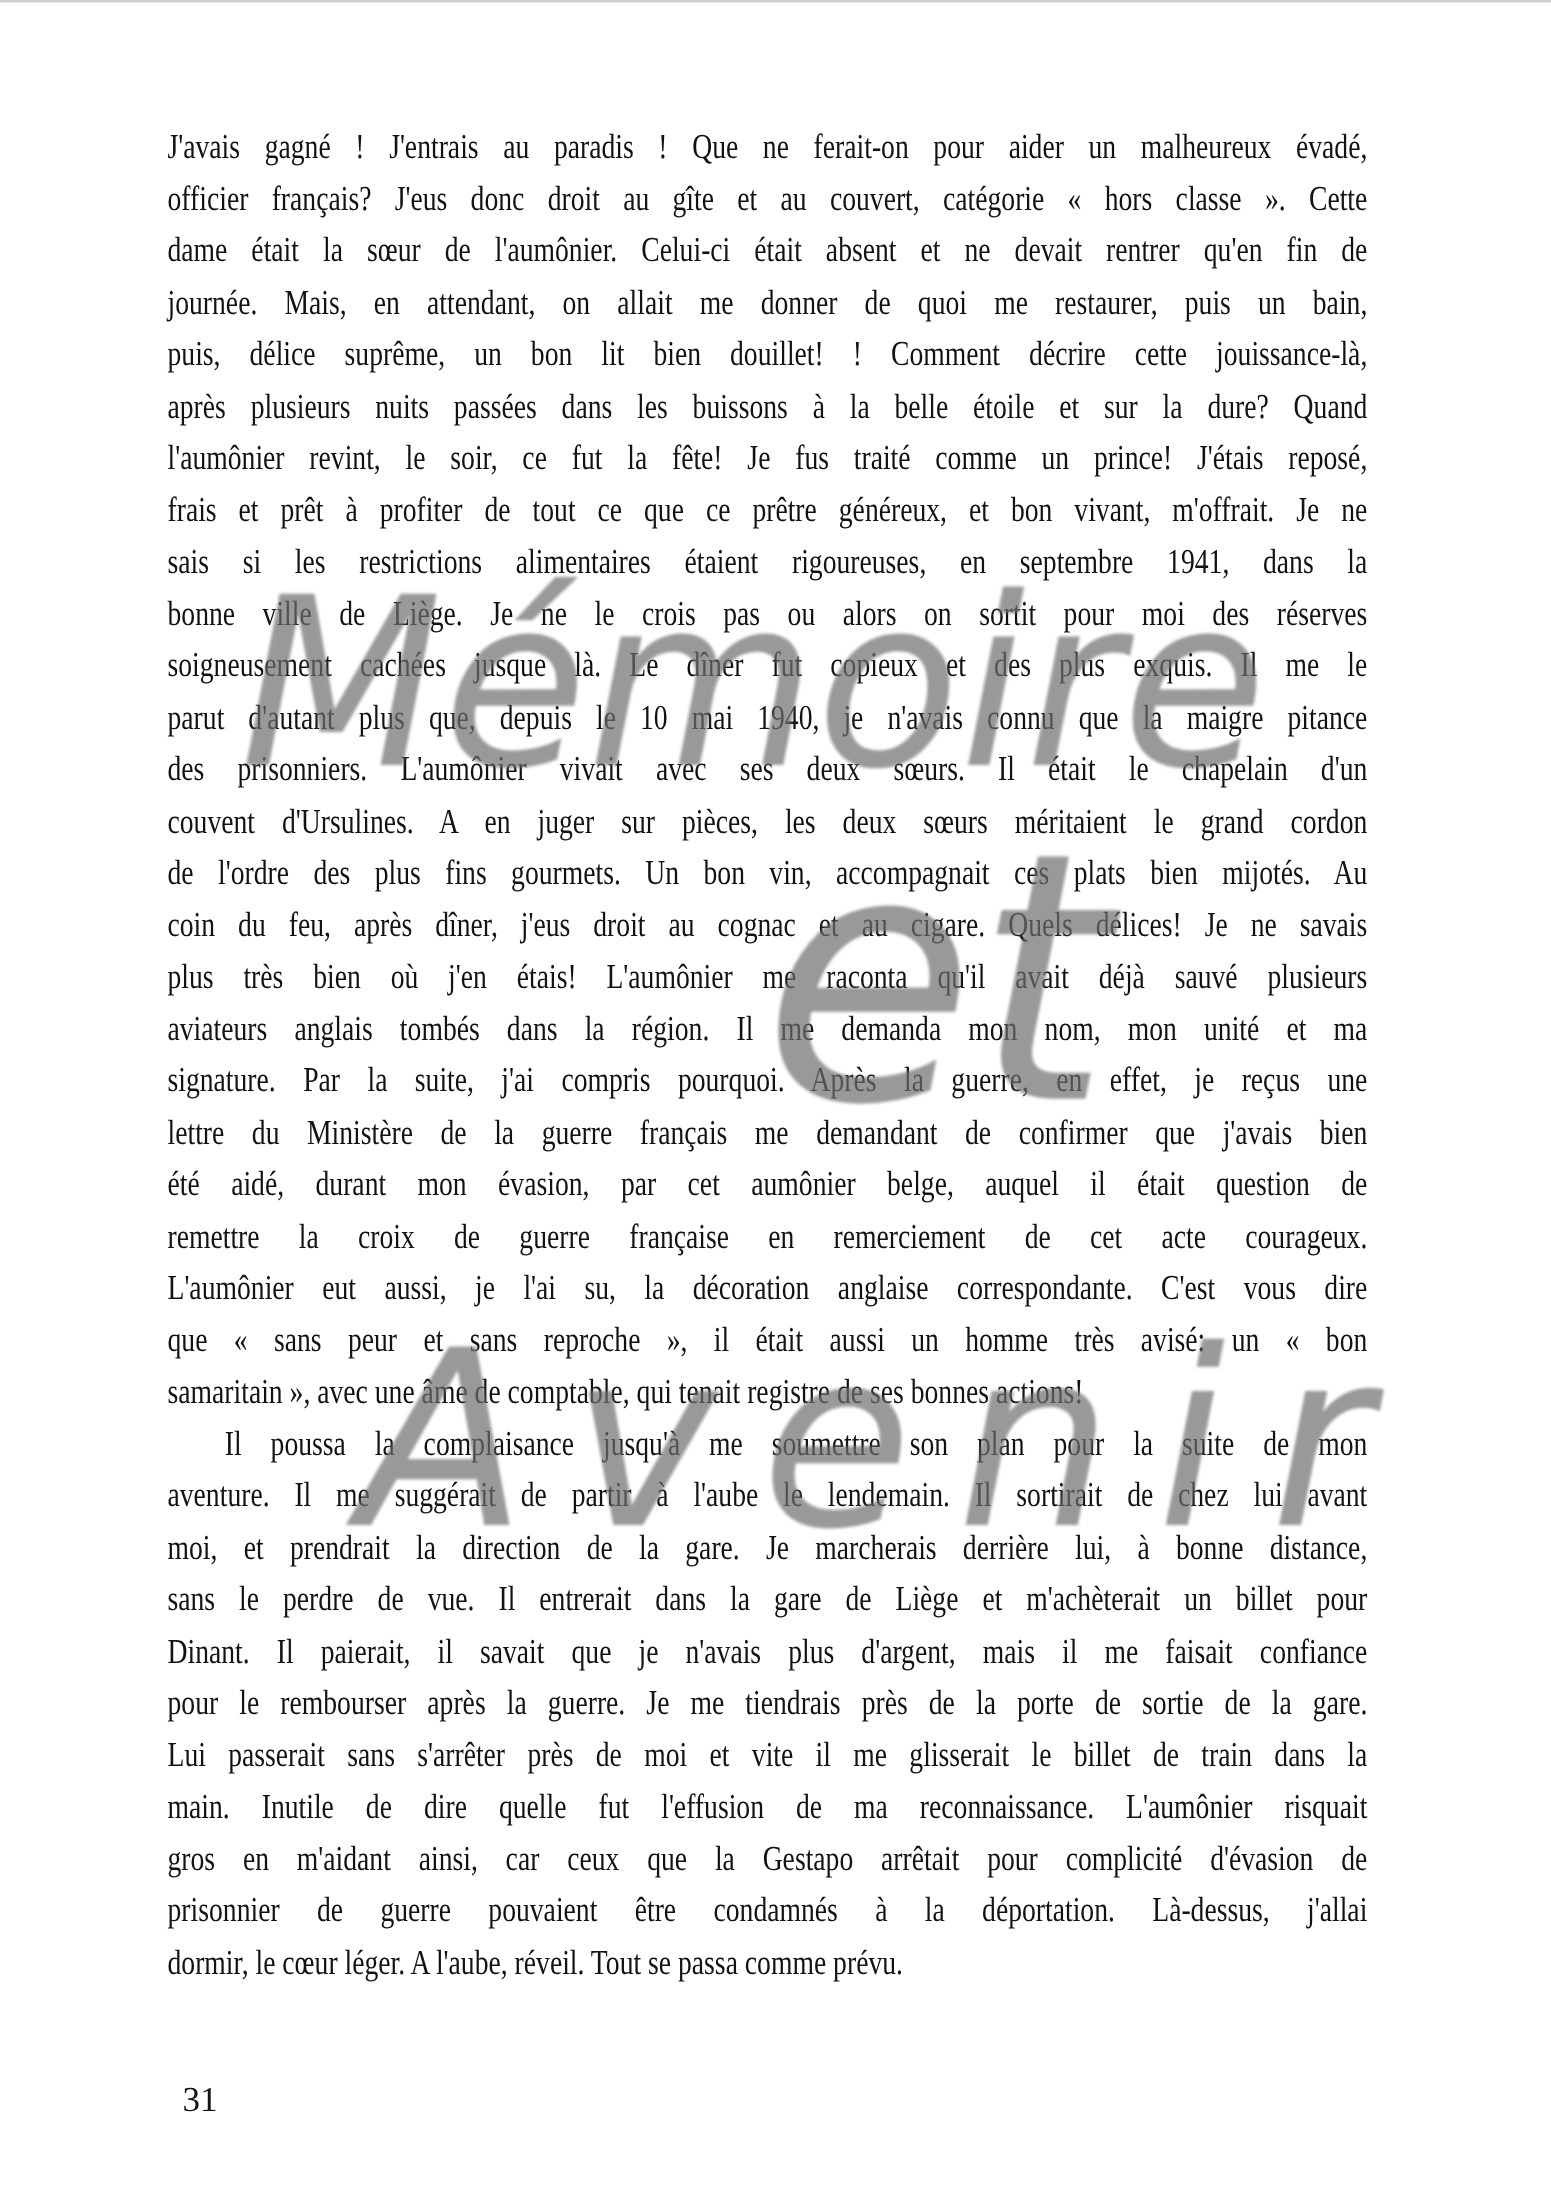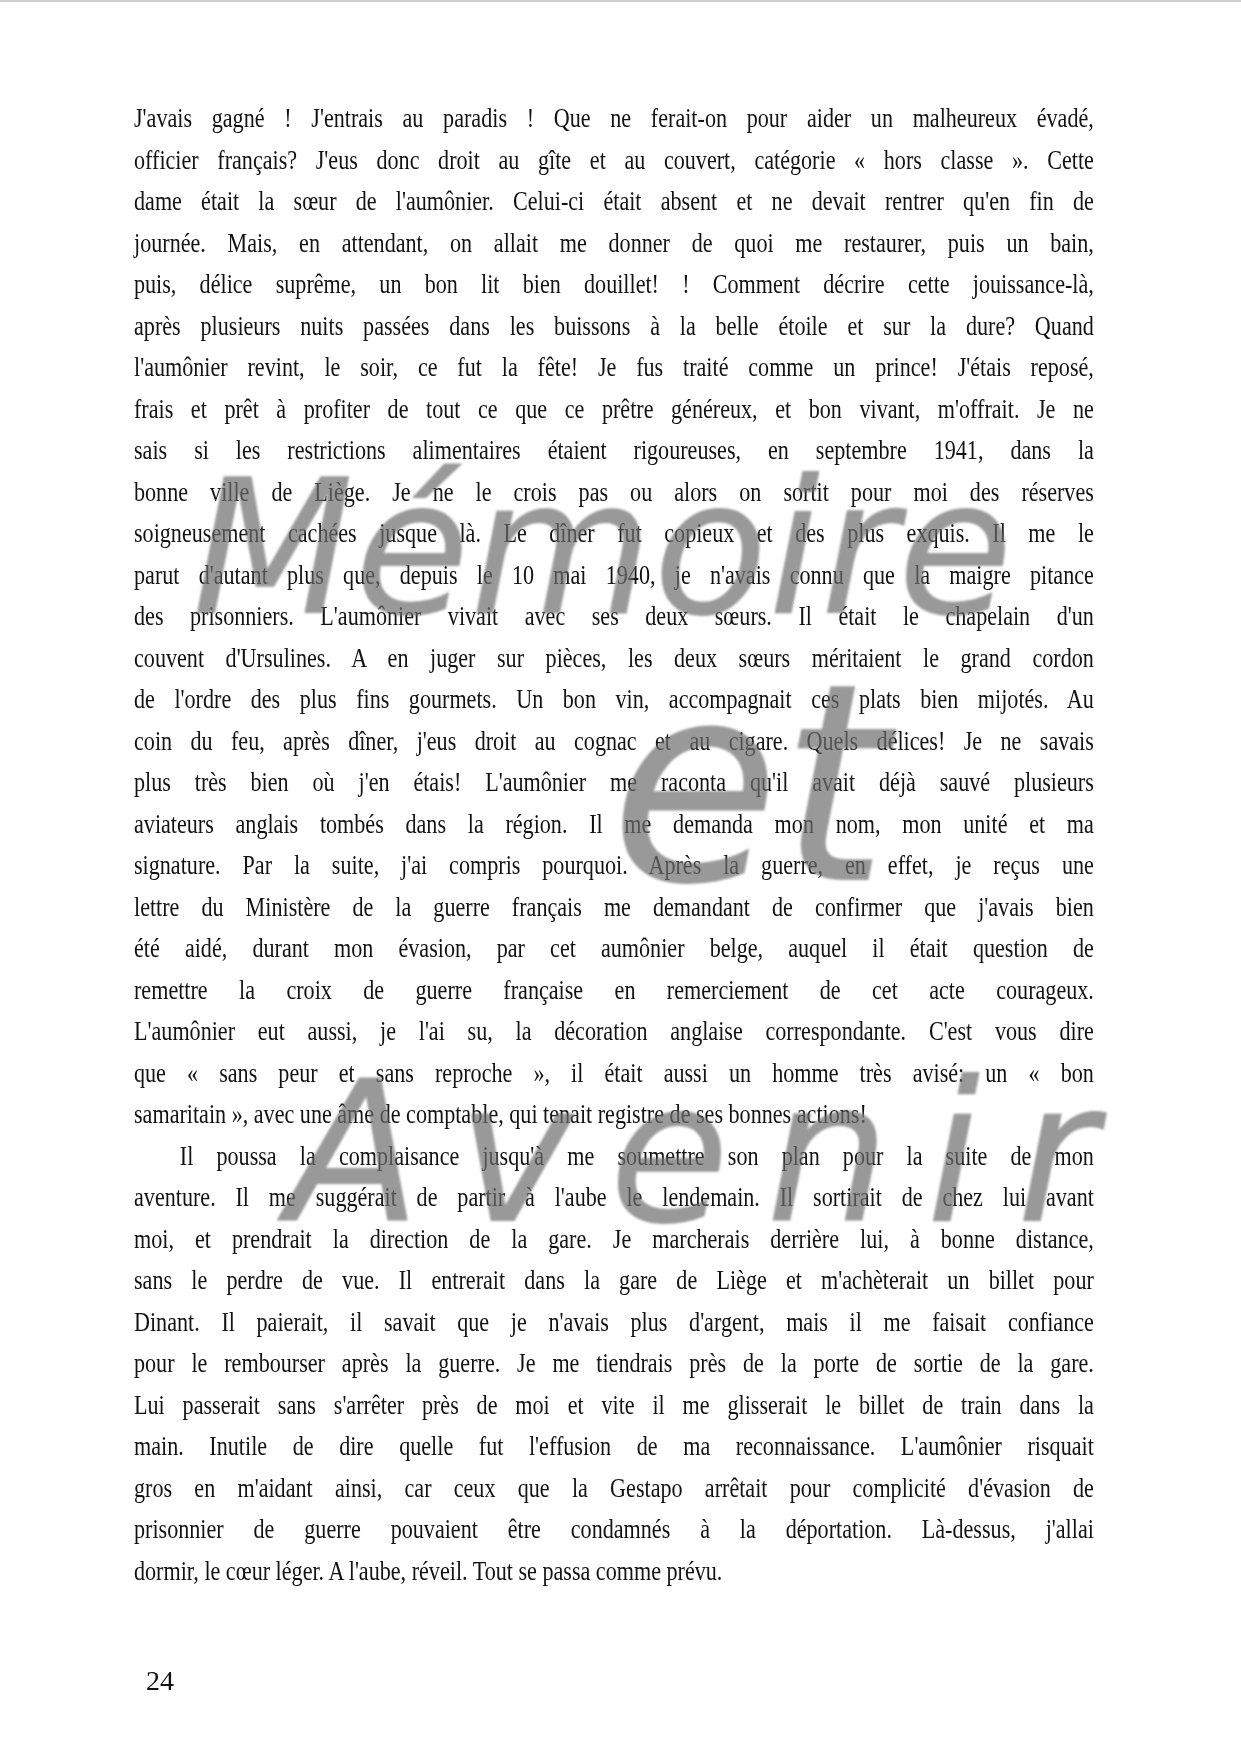--- a/index.html
+++ b/index.html
@@ -118,15 +118,15 @@
       <div class="line">prisonnier de guerre pouvaient être condamnés à la déportation. Là-dessus, j'allai</div>
       <div class="line last">dormir, le cœur léger. A l'aube, réveil. Tout se passa comme prévu.</div>
     </div>
 
   <div class="watermark wm1">Mémoire</div>
 
   <div class="watermark wm2">et</div>
 
   <div class="watermark wm3">Avenir</div>
 
-  <div class="page-number">24</div>
+  <div class="page-number">31</div>
 
 </div>
 
 </body></html>

